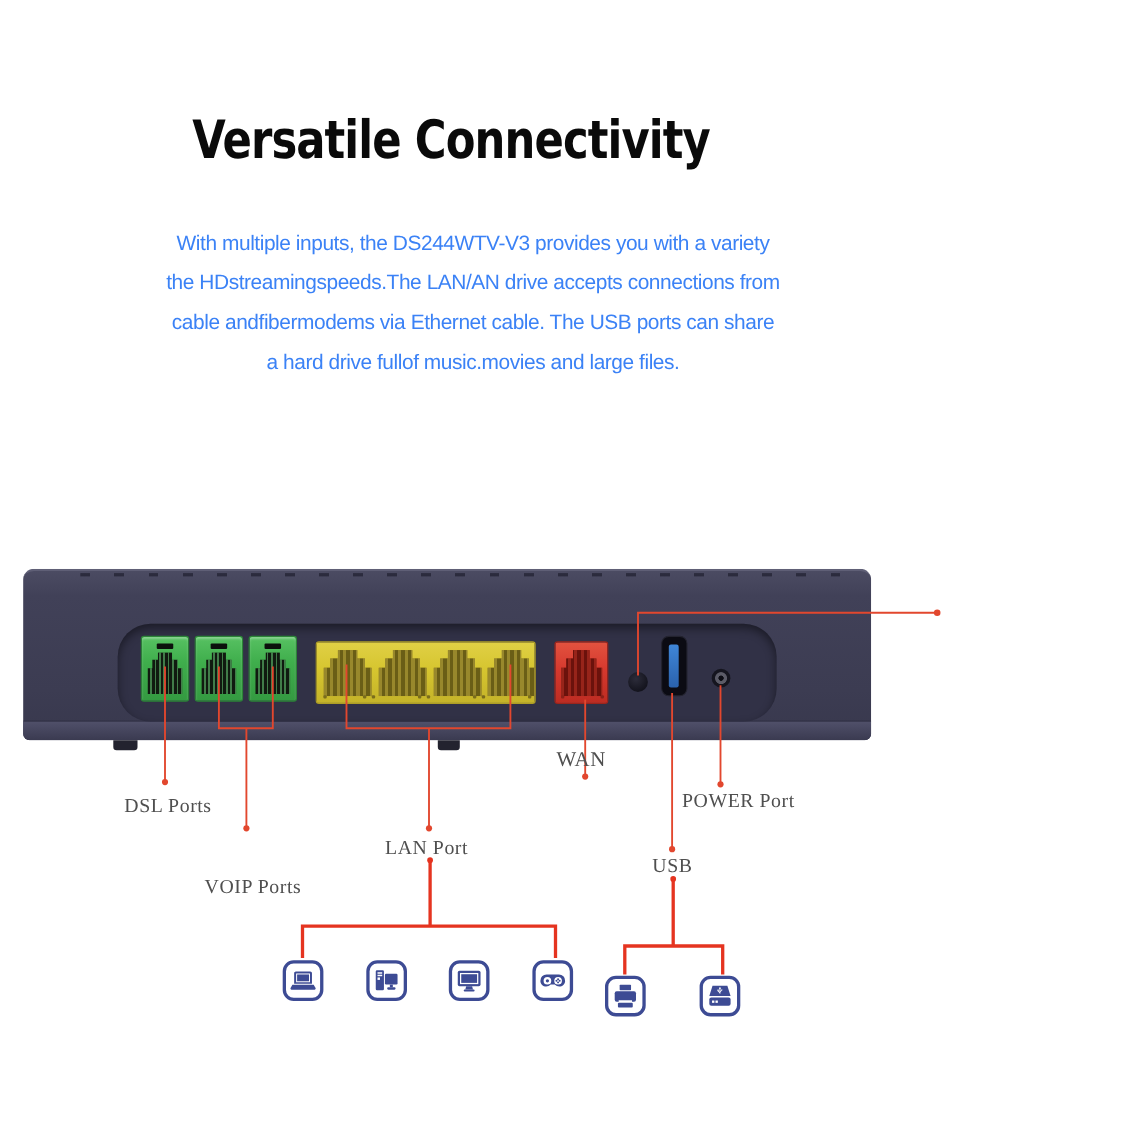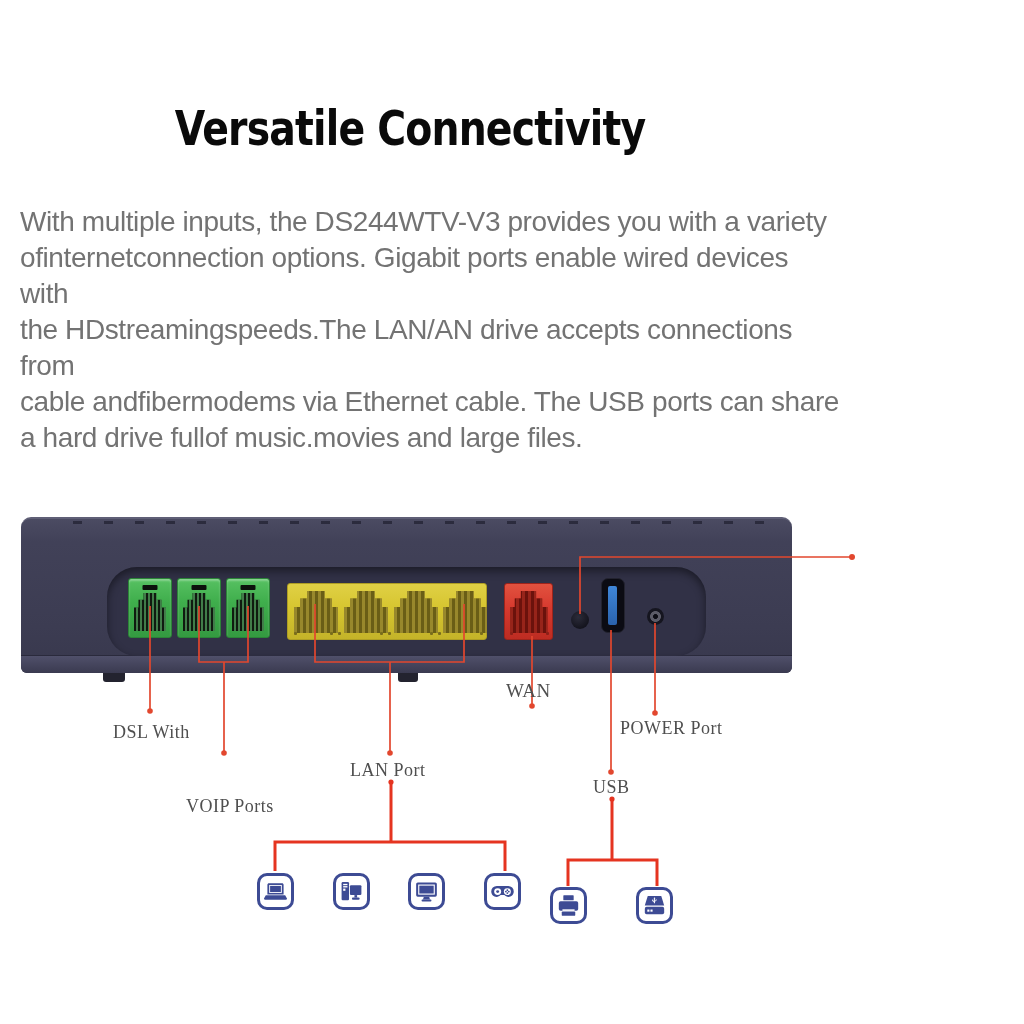--- a/index.html
+++ b/index.html
@@ -3,22 +3,22 @@
 <meta charset="utf-8">
 <style>
   html,body{margin:0;padding:0;background:#ffffff;}
   #canvas{position:relative;width:860px;height:1024px;background:#ffffff;overflow:hidden;
           font-family:"Liberation Sans",sans-serif;}
 
   
   .title{position:absolute;left:0;right:0;top:100px;text-align:center;
          font-family:"DejaVu Sans",sans-serif;font-weight:bold;font-size:48px;color:#0a0a0a;
          letter-spacing:-1px;transform:translateX(-20px) scaleX(0.82);transform-origin:center;}
-  .desc{position:absolute;left:20px;right:20px;top:204px;
-        font-size:28px;line-height:36px;color:#737373;letter-spacing:-0.4px;}
+  .desc{position:absolute;left:20px;right:20px;top:204px;text-align:center;
+        font-size:19px;line-height:36px;color:#3b82f6;letter-spacing:-0.4px;}
 
   
   .router{position:absolute;left:21px;top:517px;width:771px;height:156px;
           background:linear-gradient(#4b4b62,#414158 15%,#3c3c52 70%,#38384d);
           border-radius:10px 10px 6px 6px;border-top:2px solid #5f5f76;box-sizing:border-box;}
   .vents{position:absolute;left:52px;right:22px;top:2px;height:3px;opacity:.85;
          background:repeating-linear-gradient(90deg,#262637 0 9px,rgba(0,0,0,0) 9px 31px);}
   .band{position:absolute;left:0;right:0;bottom:0;height:17px;border-radius:0 0 6px 6px;
         background:linear-gradient(#50506a,#3a3a50);border-top:1px solid #2a2a3c;}
   .foot{position:absolute;top:154px;height:9px;background:#23232f;border-radius:0 0 3px 3px;}
@@ -87,21 +87,20 @@
 </style>
 </head>
 <body>
 
 <div id="canvas">
 
   <div class="title">Versatile Connectivity</div>
 
   <div class="desc">
     <div>With multiple inputs, the DS244WTV-V3 provides you with a variety</div>
-    <div>ofinternetconnection options. Gigabit ports enable wired devices with</div>
     <div>the HDstreamingspeeds.The LAN/AN drive accepts connections from</div>
     <div>cable andfibermodems via Ethernet cable. The USB ports can share</div>
     <div>a hard drive fullof music.movies and large files.</div>
   </div>
 
   <div class="router">
     <div class="vents"></div>
     <div class="band"></div>
     <div class="foot f1"></div>
     <div class="foot f2"></div>
@@ -172,21 +171,21 @@
     <g>
       <circle class="bdot" cx="391" cy="782" r="2.6"></circle>
       <path class="thick" d="M391,782 L391,842 M275,871 L275,842 L505,842 L505,871"></path>
     </g>
     <g>
       <circle class="bdot" cx="612" cy="799" r="2.6"></circle>
       <path class="thick" d="M612,799 L612,860 M568,886 L568,860 L657,860 L657,886"></path>
     </g>
   </svg>
 
-  <span class="lbl" id="lbl-dsl">DSL With</span>
+  <span class="lbl" id="lbl-dsl">DSL Ports</span>
   <span class="lbl" id="lbl-voip">VOIP Ports</span>
   <span class="lbl" id="lbl-lan">LAN Port</span>
   <span class="lbl" id="lbl-wan">WAN</span>
   <span class="lbl" id="lbl-power">POWER Port</span>
   <span class="lbl" id="lbl-usb">USB</span>
   <span class="lbl" id="lbl-reset">RESET Button</span>
 
   <div class="dev" id="dev-laptop">
     <svg viewBox="0 0 24 24">
       <path class="nv" d="M6.2 4.6h11.6c.8 0 1.4.6 1.4 1.4v8.6H4.8V6c0-.8.6-1.4 1.4-1.4z"></path>

